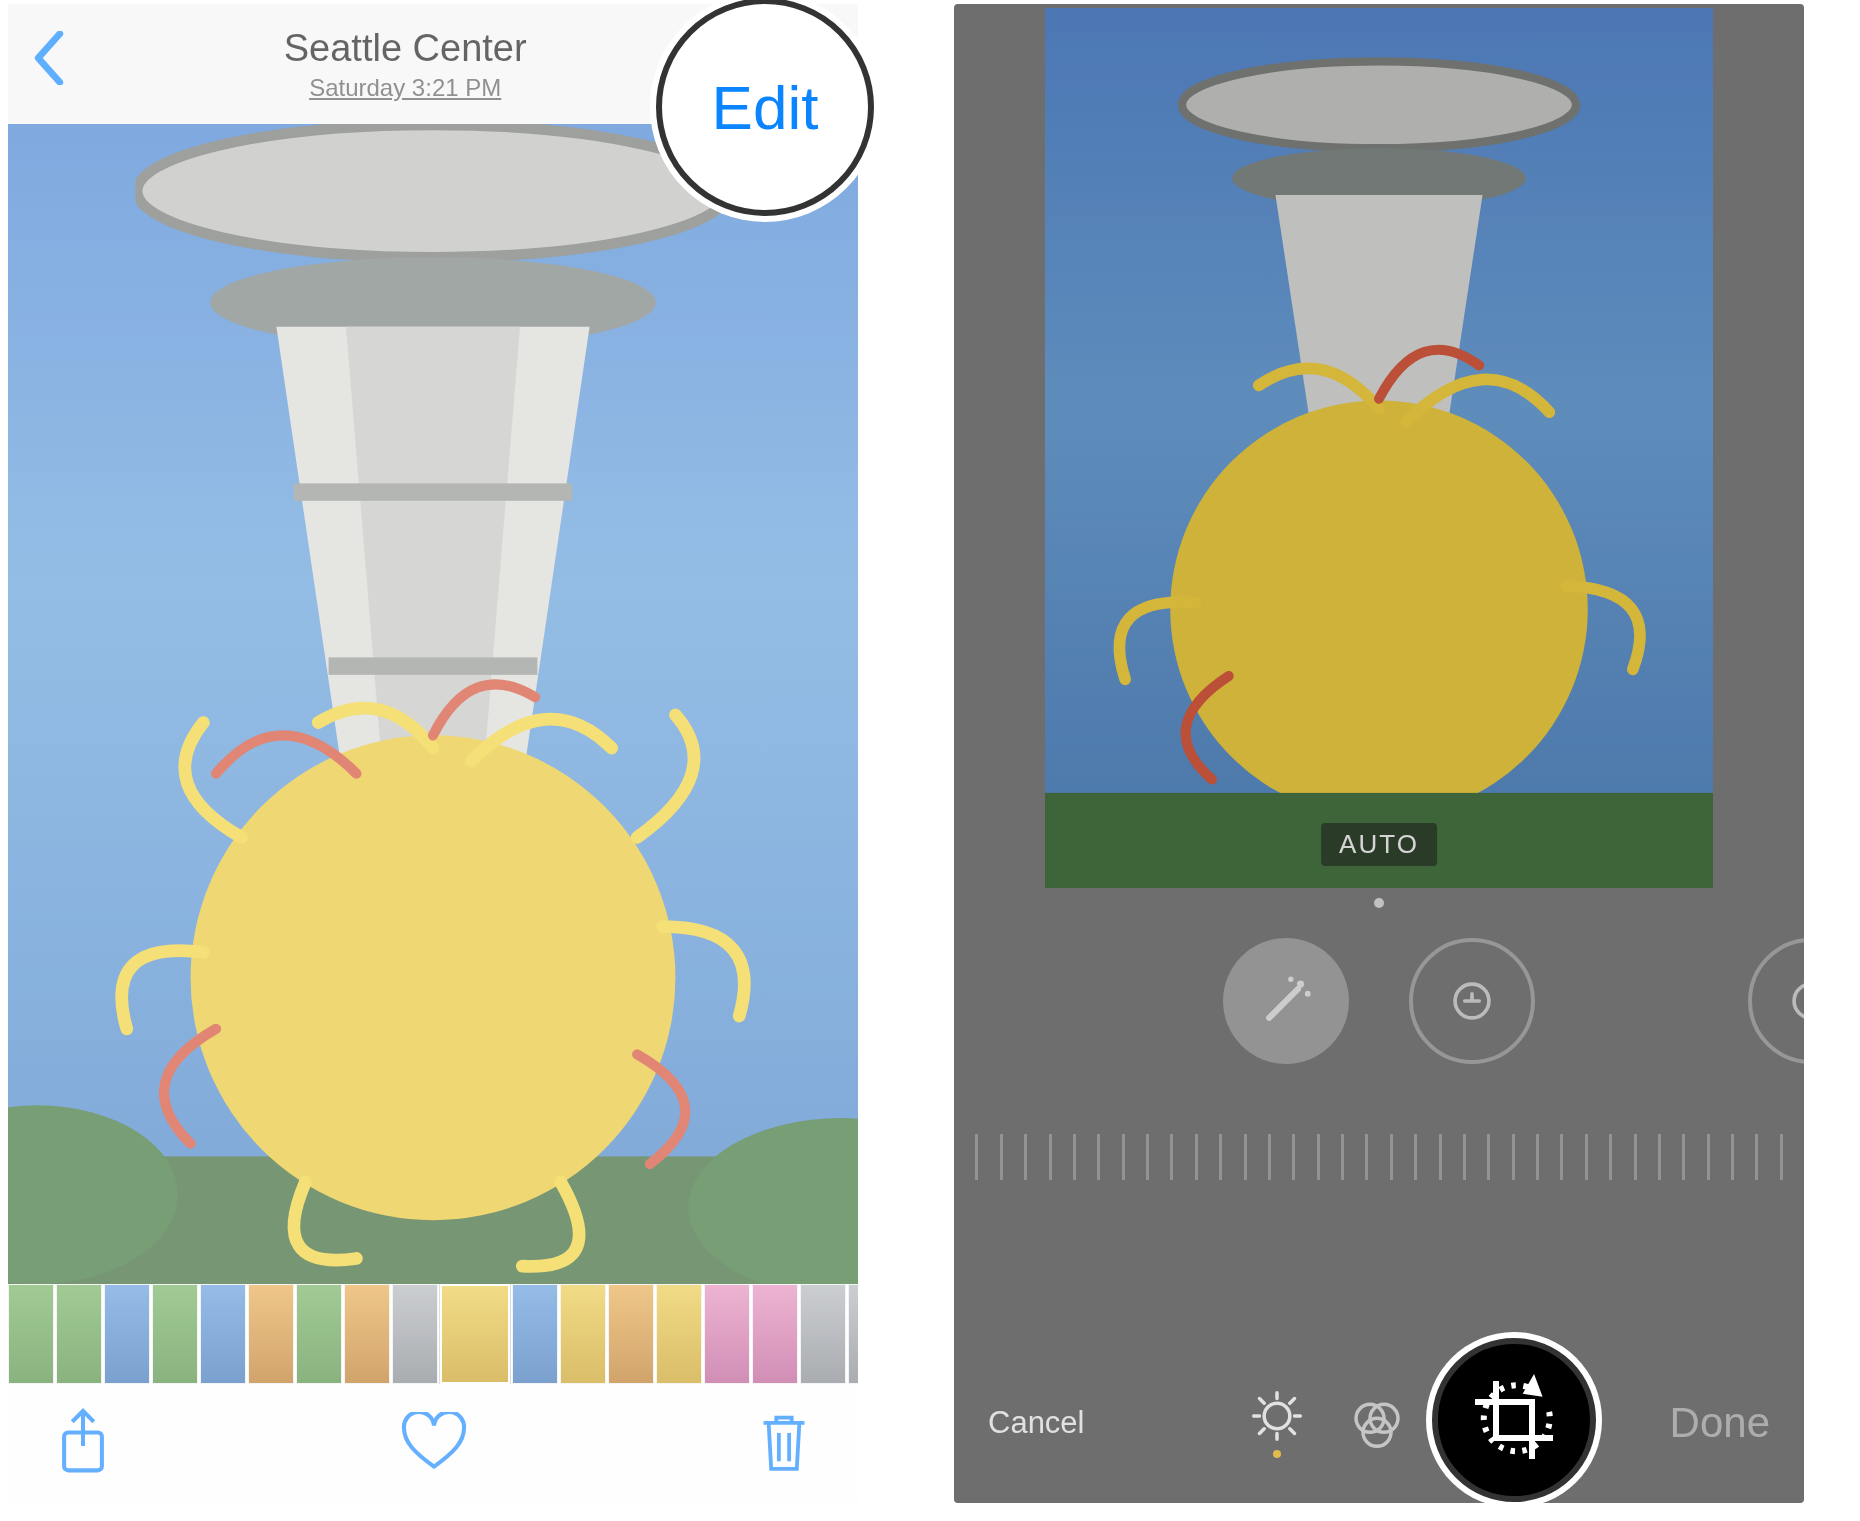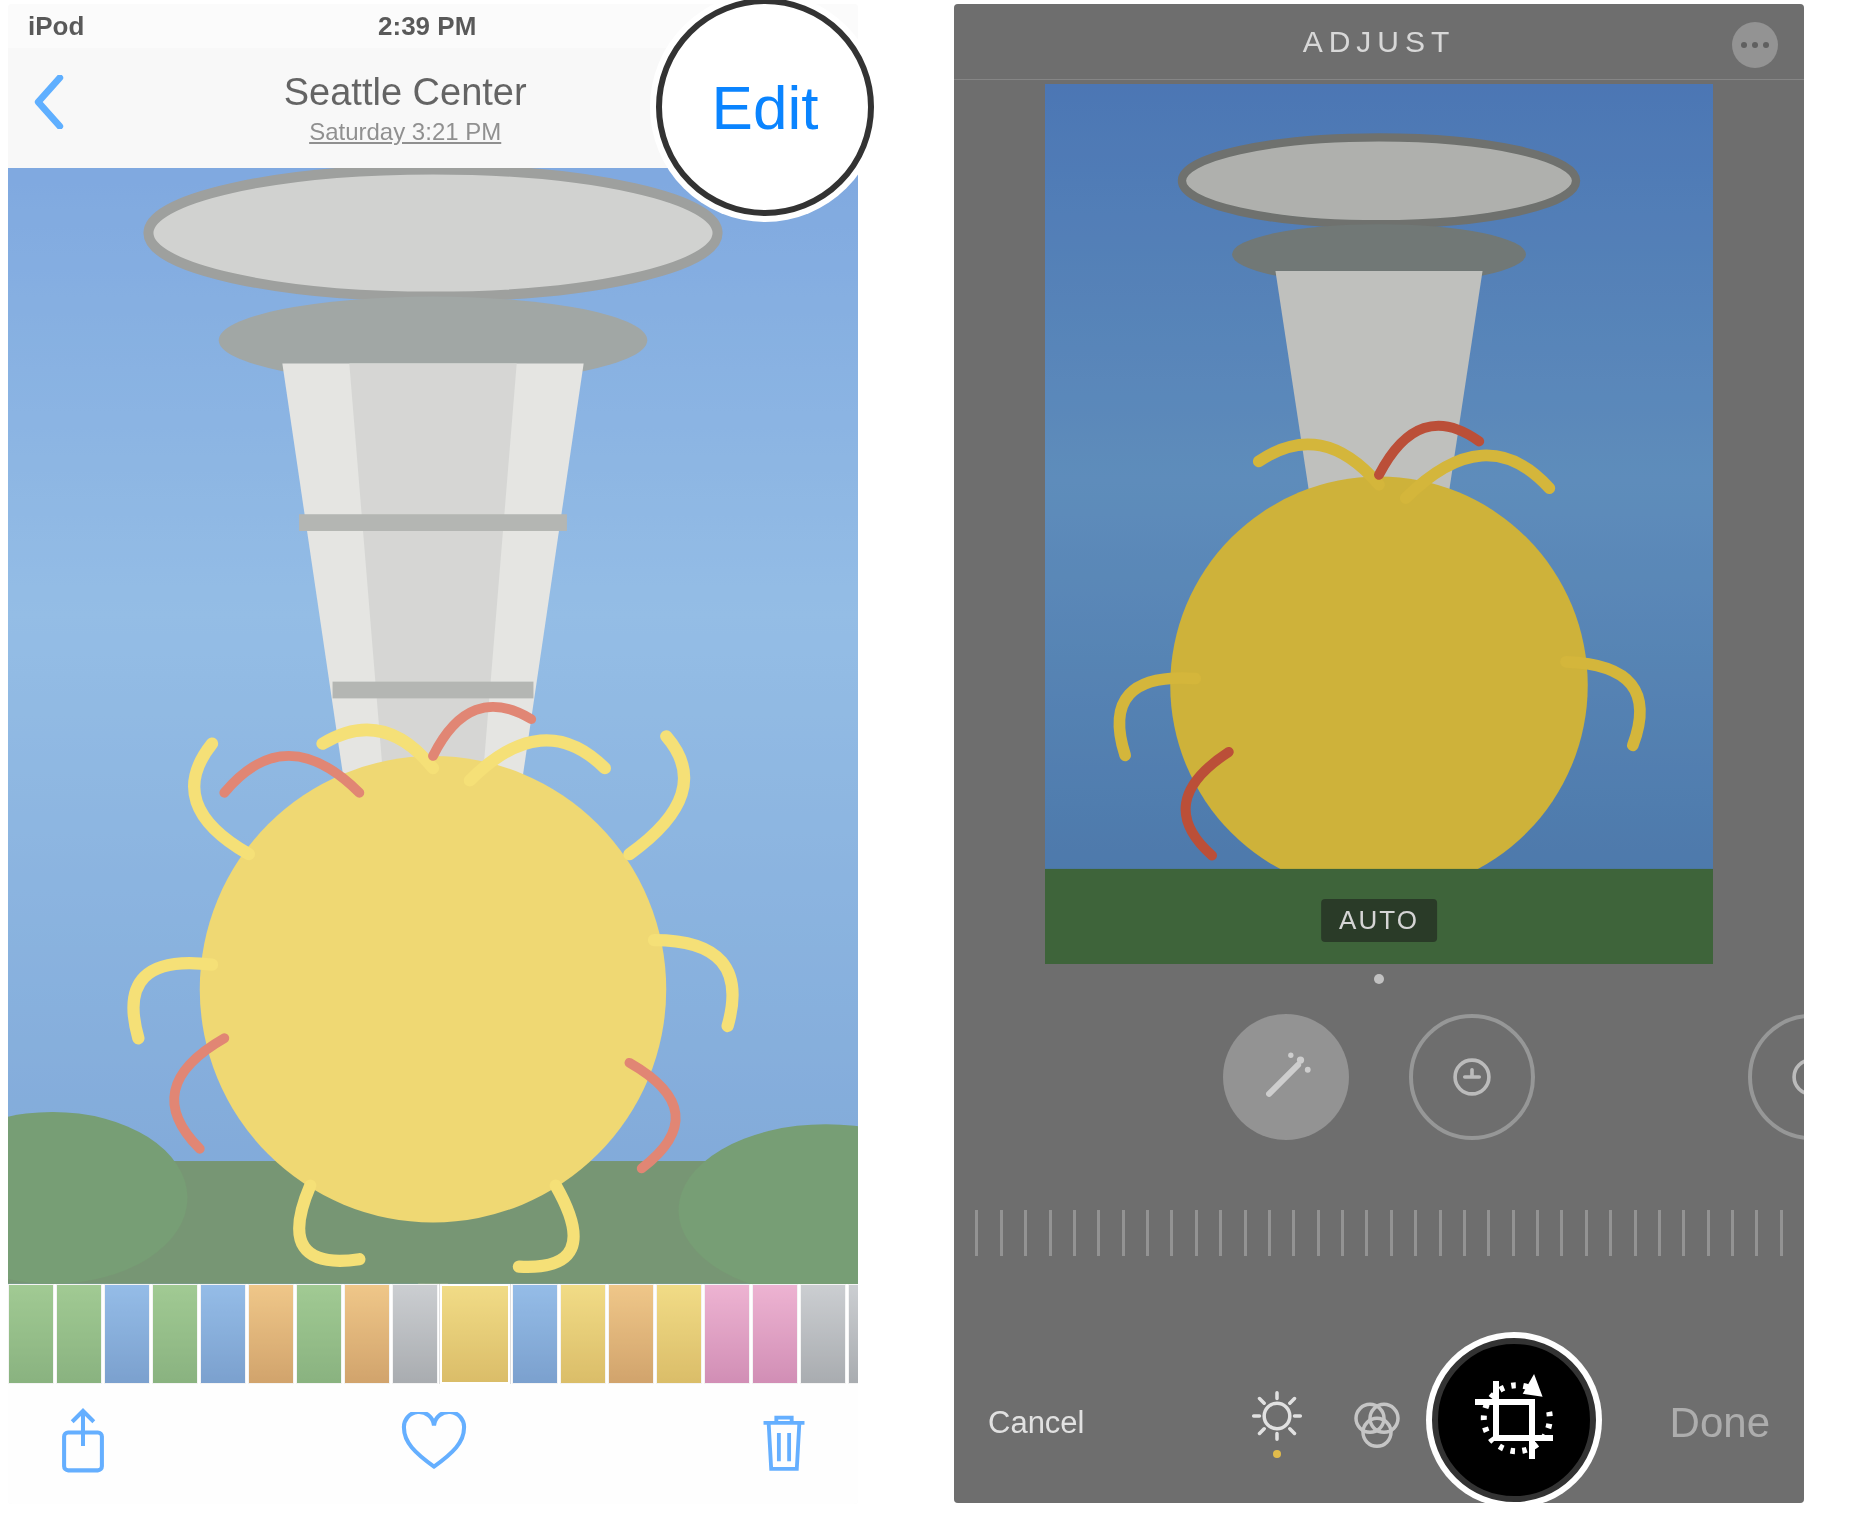--- a/index.html
+++ b/index.html
@@ -154,37 +154,20 @@
 .needle svg, .chihuly svg, .adj-photo svg.scene { position:absolute; inset:0; width:100%; height:100%; }
 </style>
 </head>
 <body>
 
 <div class="stage">
 
   <div class="phone-left">
     <div class="overlay-white"></div>
 
-    <div class="status-bar">
-      <span>iPod</span>
-      <span>2:39 PM</span>
-      <span class="status-right">
-        <span class="wifi-icon">
-          <svg width="30" height="22" viewBox="0 0 30 22">
-              <path d="M15 20 L15 20 M5 11 A14 14 0 0 1 25 11 M9 14 A9 9 0 0 1 21 14 M13 17 A4 4 0 0 1 17 17" stroke="#000" stroke-width="2.5" fill="none" stroke-linecap="round"></path>
-            </svg>
-        </span>
-        <span class="lock-icon">
-          <svg width="26" height="26" viewBox="0 0 26 26">
-              <circle cx="13" cy="13" r="11" stroke="#000" stroke-width="2" fill="none"></circle>
-              <path d="M10 13 v-2 a3 3 0 0 1 6 0 v2 M9 13 h8 v5 h-8z" stroke="#000" stroke-width="1.8" fill="none"></path>
-            </svg>
-        </span>
-      </span>
-    </div>
 
     <div class="nav-bar">
       <div class="back-btn">
         <svg width="34" height="54" viewBox="0 0 24 40">
             <path d="M20 2 L4 20 L20 38" stroke="#0a84ff" stroke-width="5" fill="none" stroke-linecap="round" stroke-linejoin="round"></path>
           </svg>
       </div>
       <div class="nav-title-wrap">
         <div class="nav-title">Seattle Center</div>
         <div class="nav-sub">Saturday  3:21 PM</div>
@@ -272,28 +255,20 @@
         <svg width="52" height="64" viewBox="0 0 40 50" fill="none" stroke-width="3">
           <path d="M4 10 h32 M14 10 v-4 h12 v4 M8 10 l2 36 h20 l2 -36 M16 18 v22 M24 18 v22"></path>
         </svg>
       </span>
     </div>
   </div>
 
   <div class="phone-right">
     <div class="overlay-gray"></div>
 
-    <div class="adj-header">
-      <div class="adj-title">ADJUST</div>
-      <div class="more-btn">
-        <span></span>
-          <span></span>
-          <span></span>
-      </div>
-    </div>
 
     <div class="adj-photo-wrap">
       <div class="adj-photo">
         <svg class="scene" viewBox="0 0 400 530" preserveAspectRatio="xMidYMin slice">
           <ellipse cx="200" cy="56" rx="118" ry="26" fill="#bfc1bd"></ellipse>
           <ellipse cx="200" cy="58" rx="118" ry="26" fill="none" stroke="#6d706c" stroke-width="5"></ellipse>
           <ellipse cx="200" cy="102" rx="88" ry="18" fill="#707976"></ellipse>
           <path d="M138 112 L200 520 L262 112 Z" fill="#d4d5d1"></path>
           <circle cx="200" cy="360" r="125" fill="#e7c329"></circle>
           <g stroke="#efc82b" stroke-width="7" fill="none" stroke-linecap="round">

